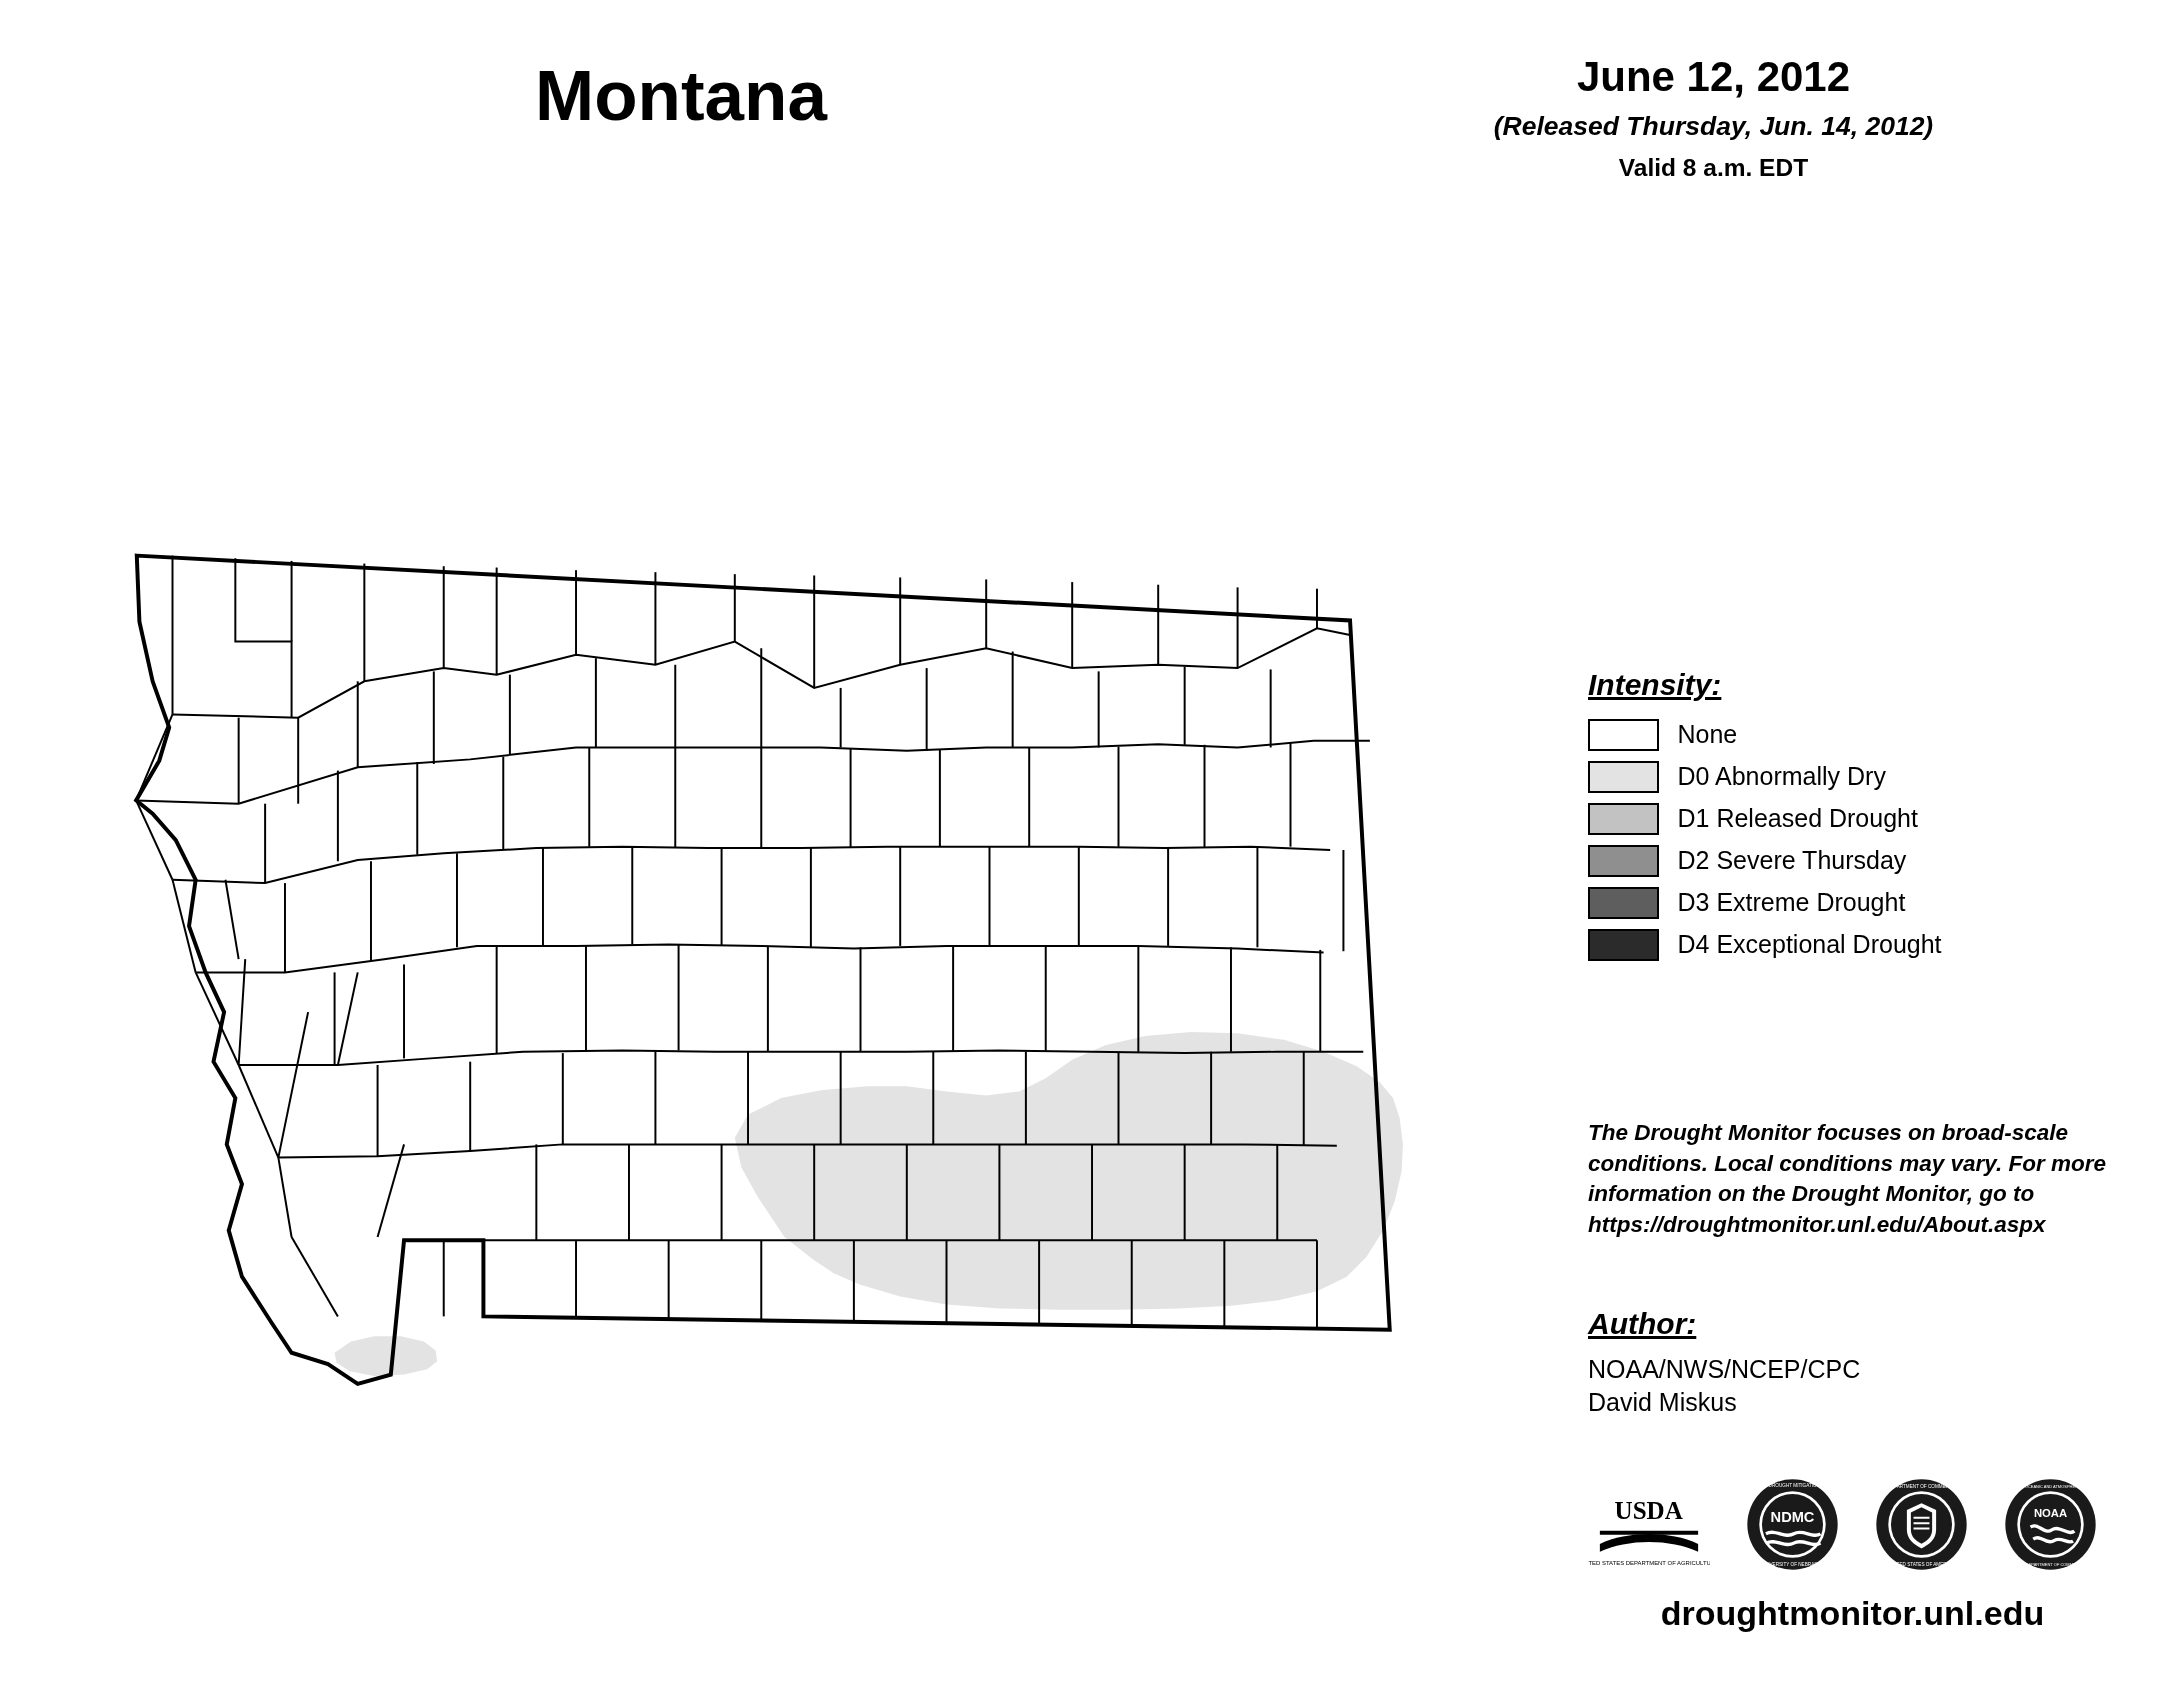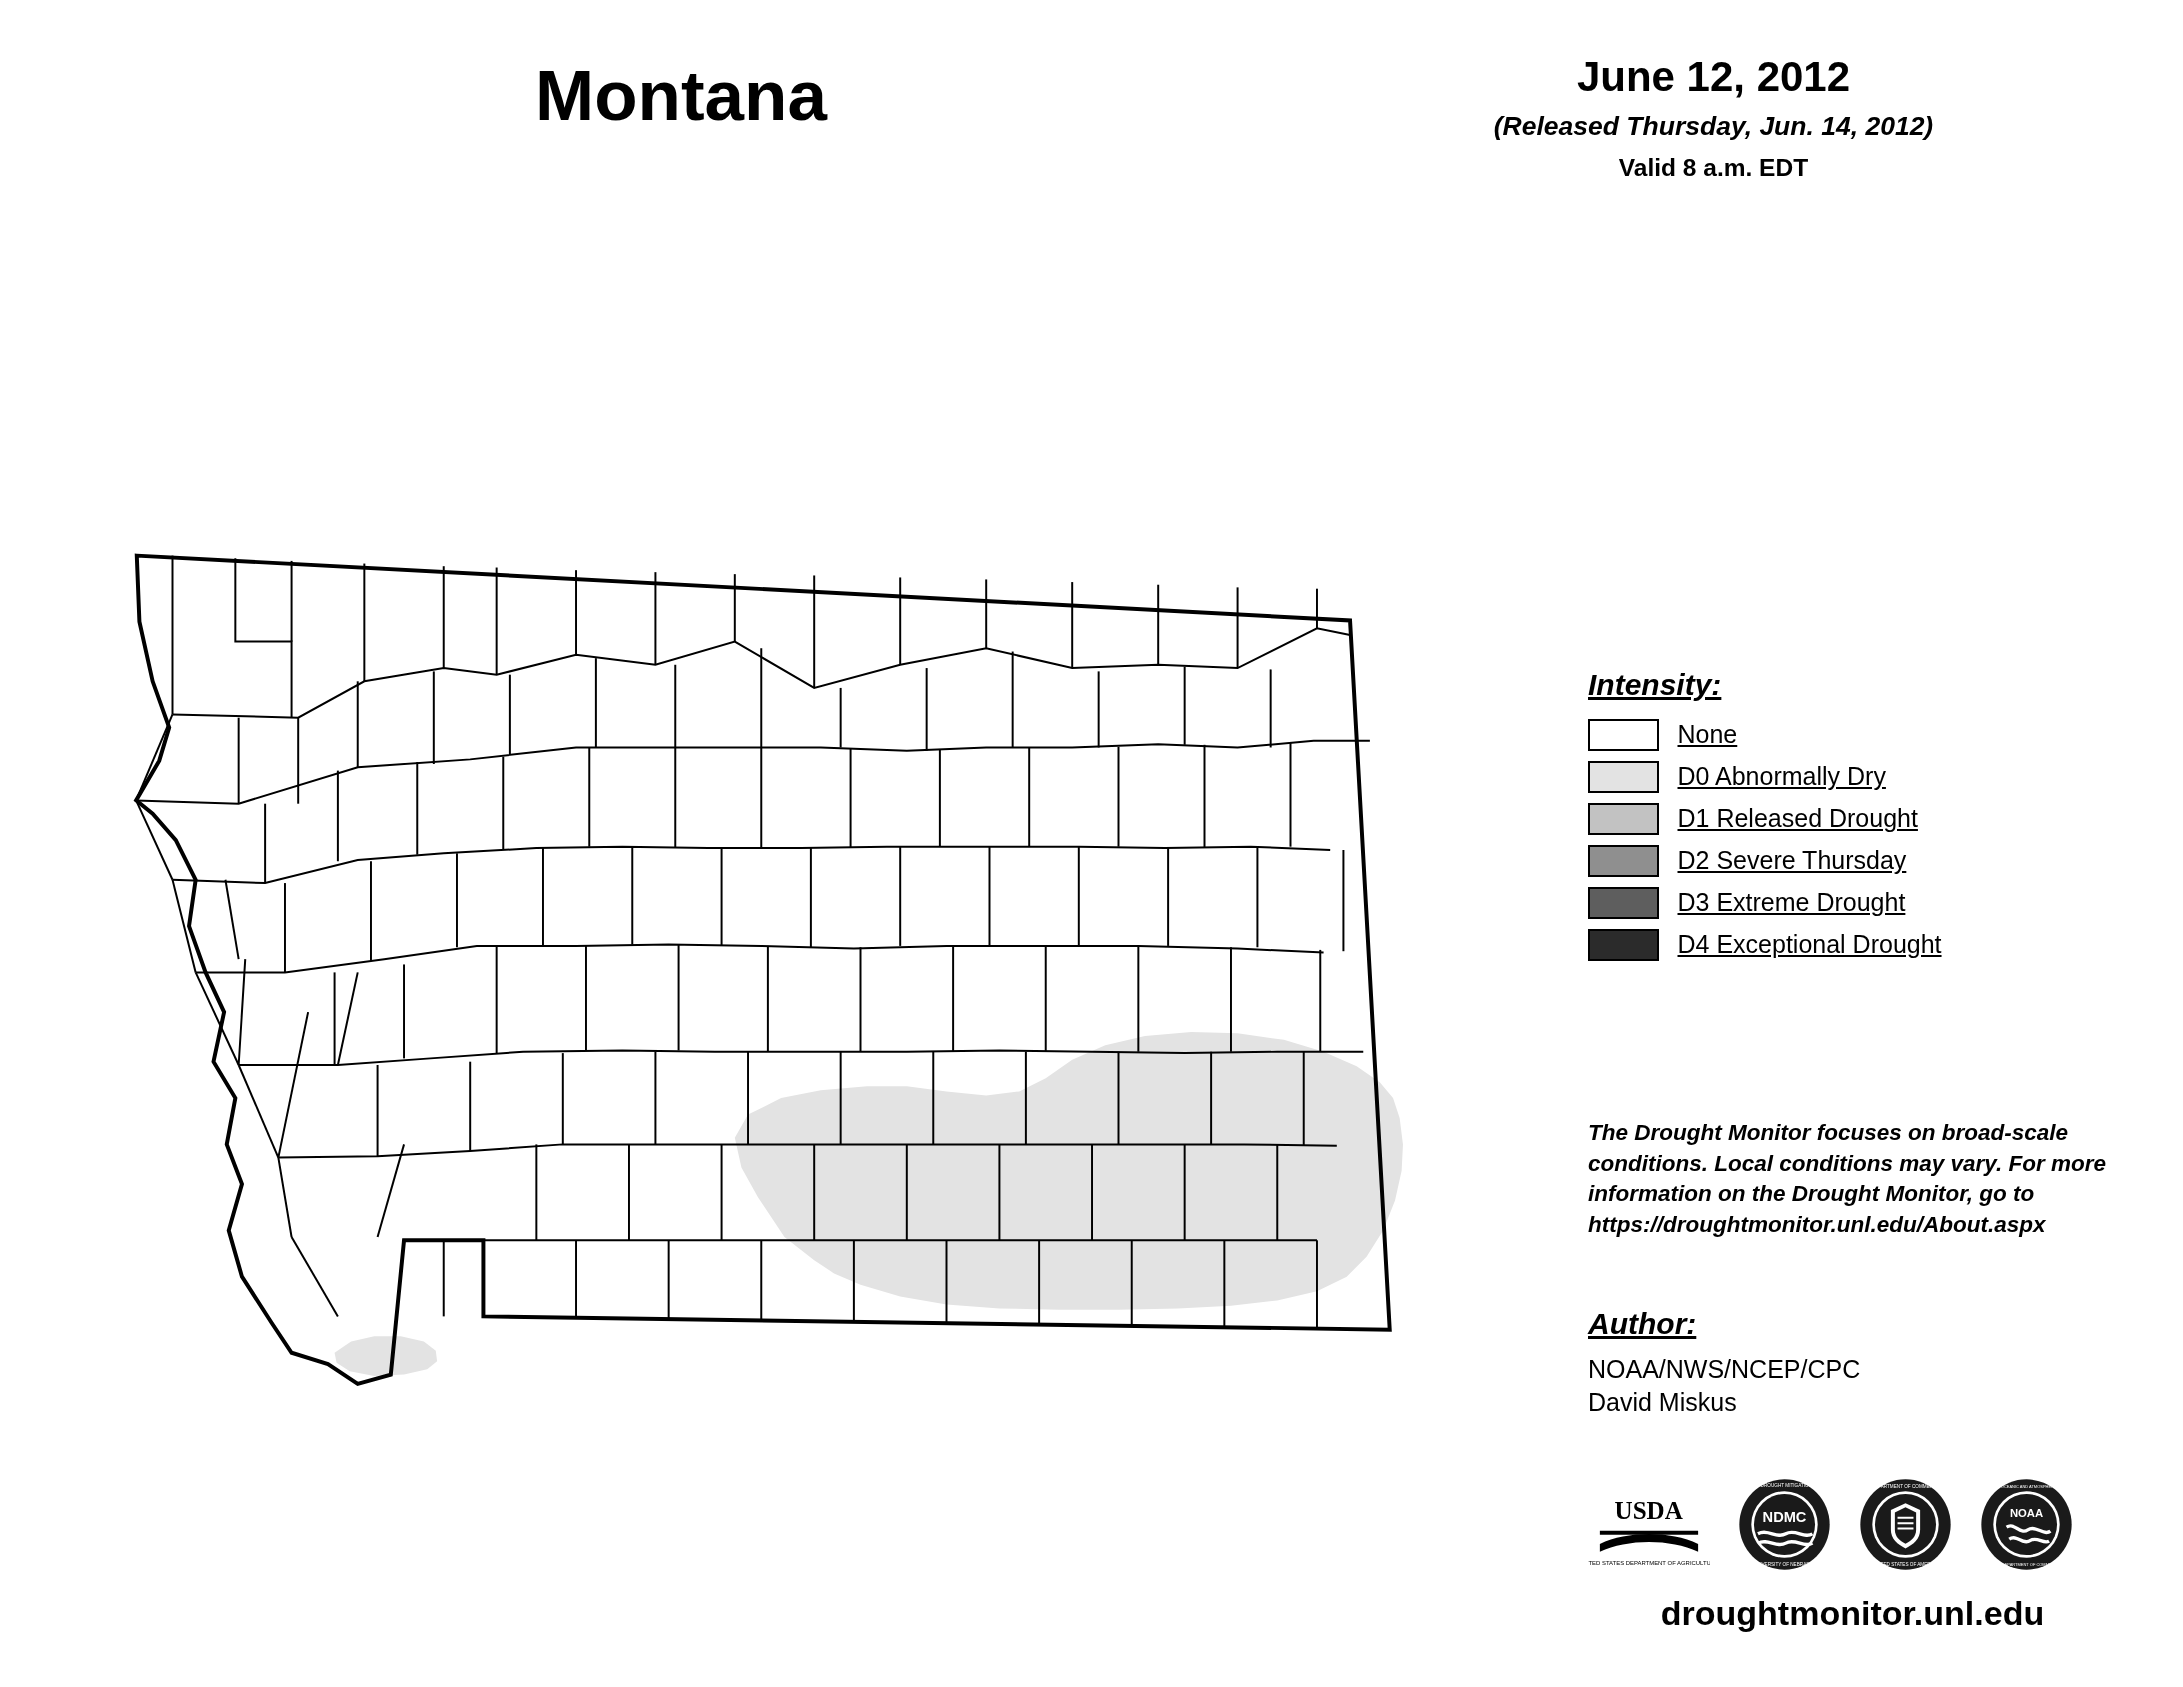--- a/index.html
+++ b/index.html
@@ -101,21 +101,20 @@
     width: 71px;
     height: 32px;
     border: 2px solid #000000;
     box-sizing: border-box;
     margin-right: 18.5px;
     flex: 0 0 auto;
   }
   .legend-label {
     font-size: 25px;
     line-height: 1.1;
-    text-decoration: underline;
   }
 
   #legend-note {
     position: absolute;
     left: 1588px;
     top: 1118px;
     width: 569px;
     font-style: italic;
     font-size: 22.5px;
     line-height: 1.36;
@@ -143,21 +142,21 @@
   
   #logo-row {
     position: absolute;
     left: 1588px;
     top: 1475px;
     width: 529px;
     height: 99px;
     display: flex;
     align-items: center;
     justify-content: flex-start;
-    gap: 28px;
+    gap: 36px;
   }
   .logo {
     position: relative;
     height: 93px;
     flex: 0 0 auto;
   }
   #logo-usda {
     width: 122px;
   }
   .logo-circle {

